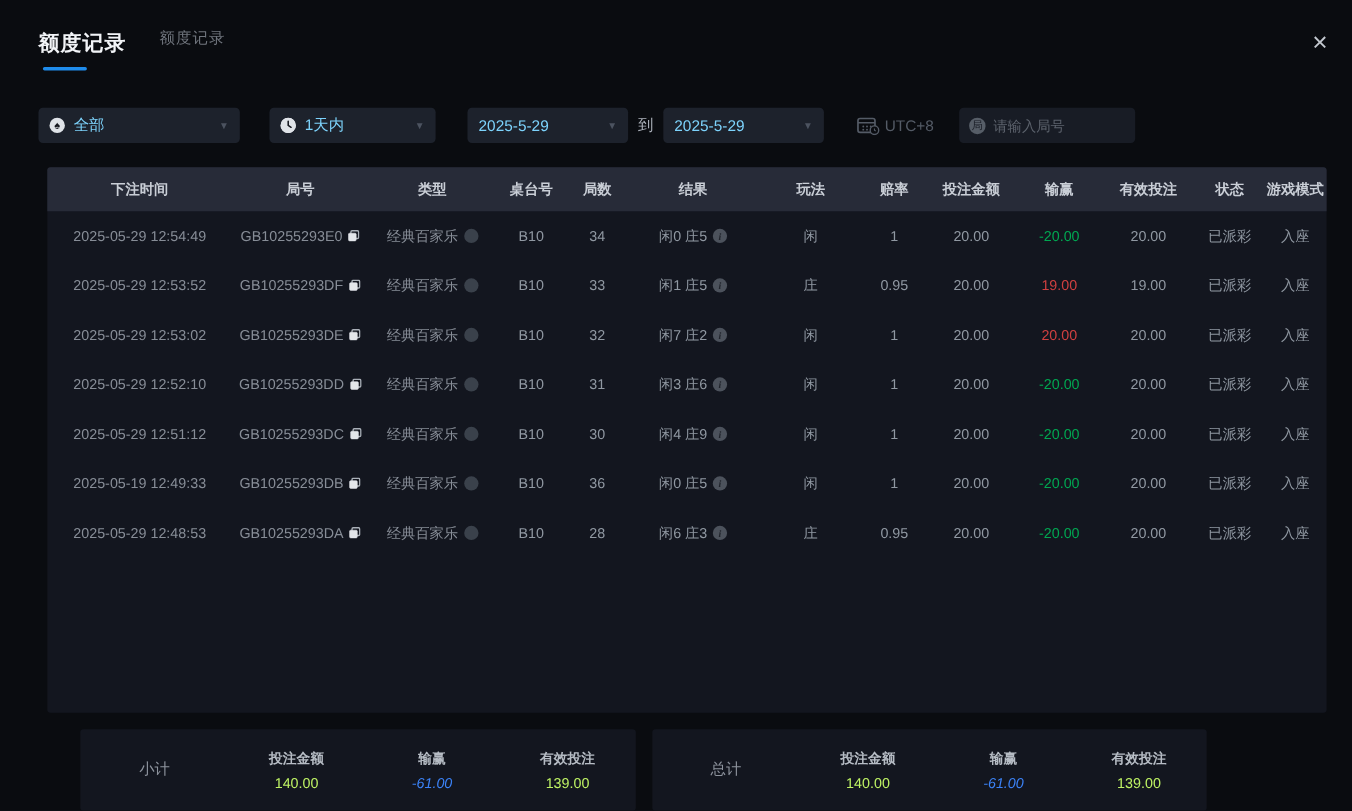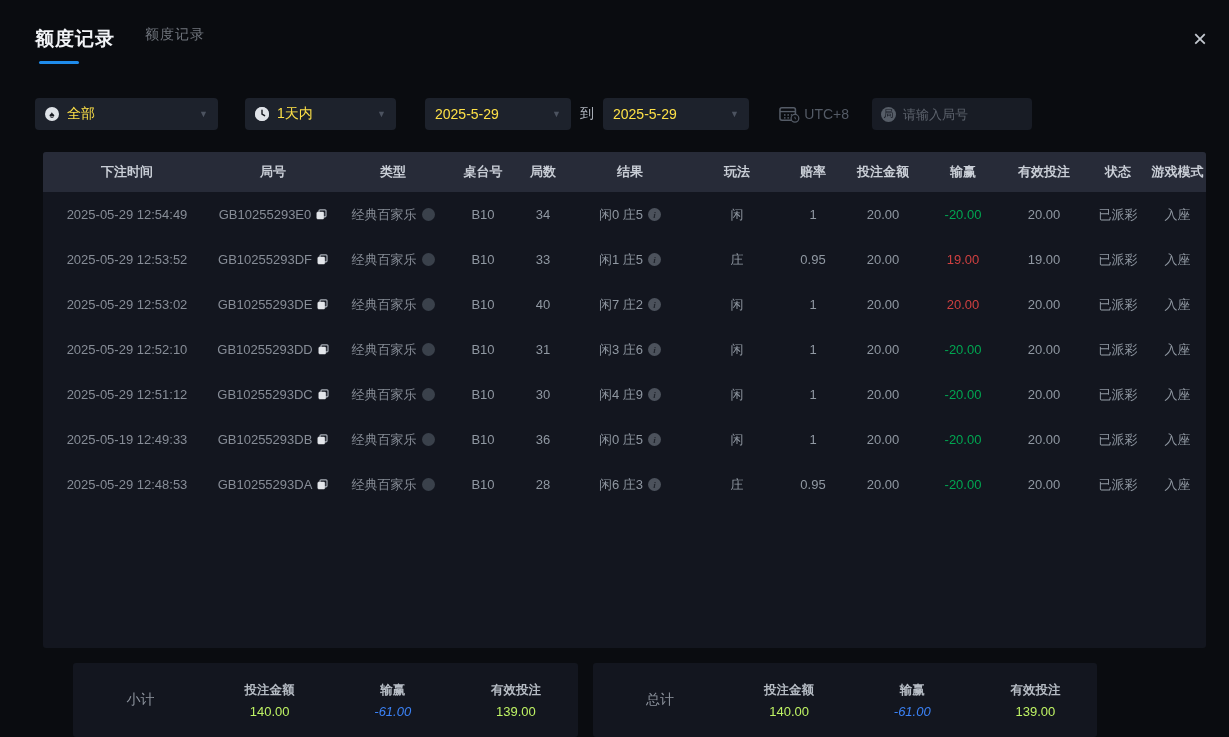--- a/index.html
+++ b/index.html
@@ -18,21 +18,21 @@
   .tab.inactive .tab-label { color:#70757d; font-size:14px; }
   .tab-underline { width:40px; height:3px; border-radius:2px; background:#1f8ceb; margin-top:9px; margin-left:4px; }
   .close-btn { position:absolute; top:27px; right:22px; font-size:24px; color:#c3c8cf; cursor:pointer; line-height:1; font-weight:300; }
 
   
   .filterbar { position:absolute; top:98px; left:0; width:1229px; height:32px; display:flex; align-items:center; }
   .dd {
     height:32px; background:#1d222c; border-radius:4px; display:flex; align-items:center;
     padding:0 10px; cursor:pointer; position:relative;
   }
-  .dd .dd-text { font-size:14px; color:#fde047; }
+  .dd .dd-text { font-size:14px; color:#7dd3fc; }
   .dd .arrow { margin-left:auto; font-size:9px; color:#4c5360; }
   .circle-icon {
     width:14px; height:14px; border-radius:50%; background:#dfe3e8; color:#14171e;
     display:inline-flex; align-items:center; justify-content:center;
     font-size:10px; margin-right:8px; flex:none;
   }
   .dd-game { margin-left:35px; width:183px; }
   .dd-time { margin-left:27px; width:151px; }
   .dd-date1 { margin-left:29px; width:146px; }
   .to-label { width:18px; margin:0 7px; text-align:center; font-size:14px; color:#aeb4bd; }
@@ -224,21 +224,21 @@
       <span class="copy-icon"><svg width="11" height="11" viewBox="0 0 11 11">
               <rect x="3" y="0.8" width="7" height="7" rx="1" fill="none" stroke="#aab0b8" stroke-width="1.2"></rect>
               <rect x="0.8" y="3" width="7" height="7" rx="1" fill="#e3e6ea" stroke="#e3e6ea" stroke-width="0.5"></rect>
             </svg></span>
     </div>
     <div class="cell">
       <span>经典百家乐</span>
       <span class="type-circle"></span>
     </div>
     <div class="cell num">B10</div>
-    <div class="cell num">40</div>
+    <div class="cell num">32</div>
     <div class="cell num">
       <span>闲7 庄2</span>
       <span class="info-icon">i</span>
     </div>
     <div class="cell num">闲</div>
     <div class="cell num">1</div>
     <div class="cell num">20.00</div>
     <div class="cell win">20.00</div>
     <div class="cell num">20.00</div>
     <div class="cell num">已派彩</div>

